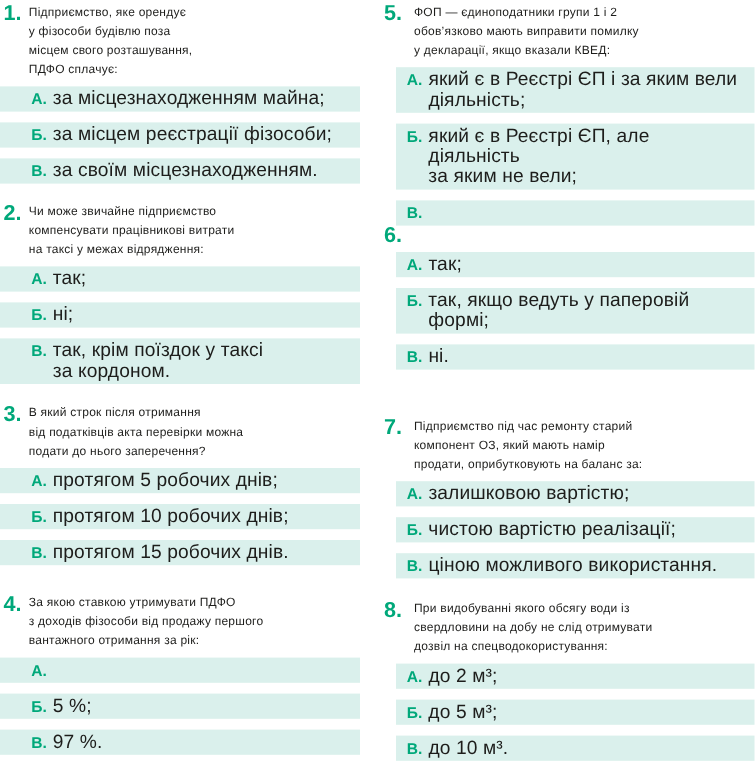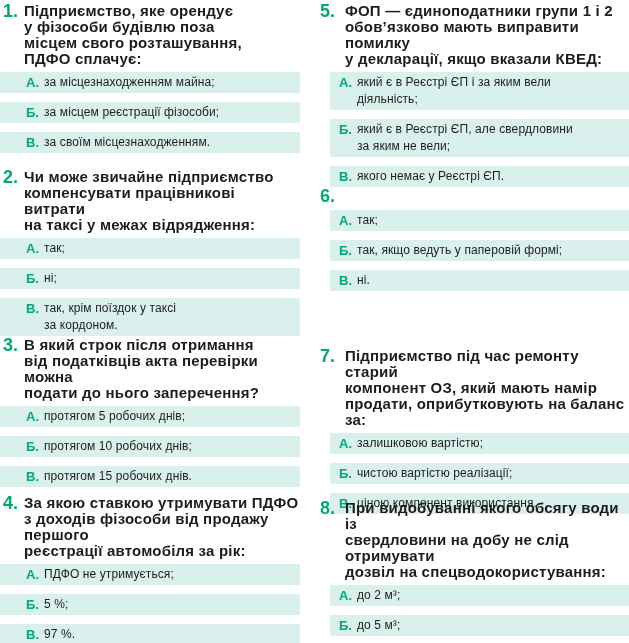--- a/index.html
+++ b/index.html
@@ -21,23 +21,23 @@
     flex: none;
     font-size: 18px;
     line-height: 17px;
     font-weight: 700;
     color: #00a87a;
   }
   .col-left  .q-num { width: 24px; padding-left: 3px; box-sizing: border-box; }
   .col-right .q-num { width: 30px; padding-left: 5px; box-sizing: border-box; }
   .q-text {
     margin: 0;
-    font-size: 15px;
+    font-size: 10px;
     line-height: 16px;
-    font-weight: 700;
+    font-weight: 400;
     letter-spacing: 0.2px;
     white-space: pre-line;
   }
 
   .options { list-style: none; margin: 5px 0 0 0; padding: 0; }
   .option {
     display: flex;
     align-items: flex-start;
     background: #daf0ec;
     margin-bottom: 9px;
@@ -47,21 +47,21 @@
   .col-right .option { margin-left: 15px; padding-left: 9px; }
   .opt-letter {
     flex: none;
     font-size: 13px;
     line-height: 17px;
     font-weight: 700;
     color: #00a87a;
     margin-right: 5px;
   }
   .opt-text {
-    font-size: 12px;
+    font-size: 16px;
     line-height: 17px;
     letter-spacing: 0.1px;
     white-space: pre-line;
   }
 
   
   .q1 { top: 3px; }
   .q2 { top: 169px; }
   .q3 { top: 337px; }
   .q4 { top: 495px; }
@@ -144,26 +144,25 @@
         <span class="opt-text">протягом 15 робочих днів.</span>
       </li>
     </ul>
   </section>
 
   <section class="question col-left q4">
     <div class="q-header">
       <span class="q-num">4.</span>
       <h3 class="q-text">За якою ставкою утримувати ПДФО
 з доходів фізособи від продажу першого
-реєстрації автомобіля за рік:</h3>
-    </div>
-    <ul class="options">
-      <li class="option">
-        <span class="opt-letter">А.</span>
-        <span class="opt-text">ПДФО не утримується;</span>
+вантажного отримання за рік:</h3>
+    </div>
+    <ul class="options">
+      <li class="option">
+        <span class="opt-letter">А.</span>
       </li>
       <li class="option">
         <span class="opt-letter">Б.</span>
         <span class="opt-text">5 %;</span>
       </li>
       <li class="option">
         <span class="opt-letter">В.</span>
         <span class="opt-text">97 %.</span>
       </li>
     </ul>
@@ -177,26 +176,25 @@
 у декларації, якщо вказали КВЕД:</h3>
     </div>
     <ul class="options">
       <li class="option">
         <span class="opt-letter">А.</span>
         <span class="opt-text">який є в Реєстрі ЄП і за яким вели
 діяльність;</span>
       </li>
       <li class="option">
         <span class="opt-letter">Б.</span>
-        <span class="opt-text">який є в Реєстрі ЄП, але свердловини
+        <span class="opt-text">який є в Реєстрі ЄП, але діяльність
 за яким не вели;</span>
       </li>
       <li class="option">
         <span class="opt-letter">В.</span>
-        <span class="opt-text">якого немає у Реєстрі ЄП.</span>
       </li>
     </ul>
   </section>
 
   <section class="question col-right q6">
     <div class="q-header">
       <span class="q-num">6.</span>
     </div>
     <ul class="options">
       <li class="option">
@@ -225,21 +223,21 @@
       <li class="option">
         <span class="opt-letter">А.</span>
         <span class="opt-text">залишковою вартістю;</span>
       </li>
       <li class="option">
         <span class="opt-letter">Б.</span>
         <span class="opt-text">чистою вартістю реалізації;</span>
       </li>
       <li class="option">
         <span class="opt-letter">В.</span>
-        <span class="opt-text">ціною компонент використання.</span>
+        <span class="opt-text">ціною можливого використання.</span>
       </li>
     </ul>
   </section>
 
   <section class="question col-right q8">
     <div class="q-header">
       <span class="q-num">8.</span>
       <h3 class="q-text">При видобуванні якого обсягу води із
 свердловини на добу не слід отримувати
 дозвіл на спецводокористування:</h3>

